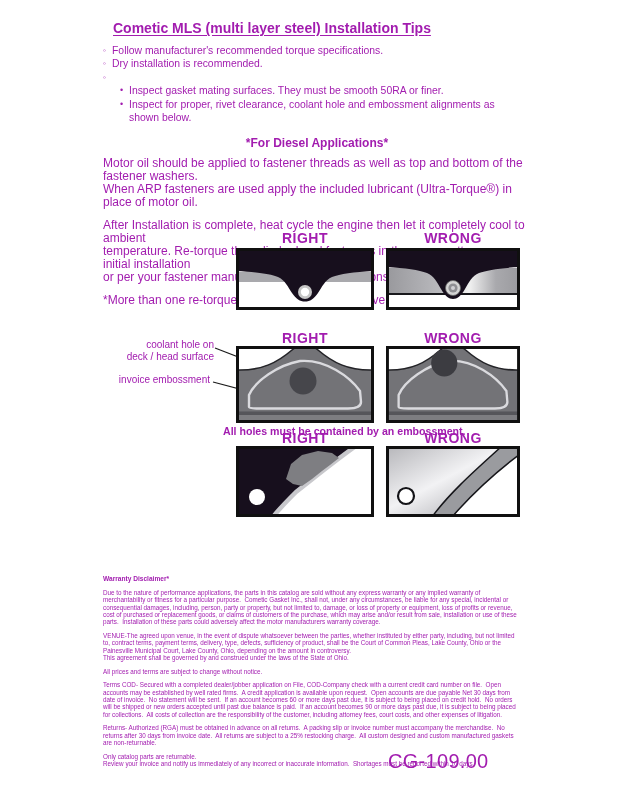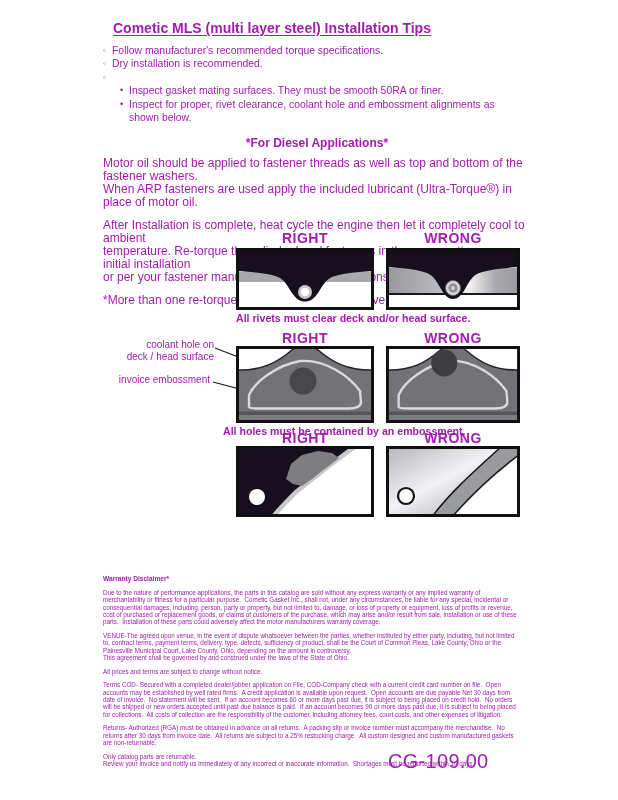--- a/index.html
+++ b/index.html
@@ -93,21 +93,20 @@
     <rect x="0" y="46" width="134" height="16" fill="#ffffff"></rect>
     <line x1="0" y1="46" x2="134" y2="46" stroke="#18181c" stroke-width="2"></line>
     <path d="M0,0 H134 V19 C114,20 101,22 93,25 C86,28 83,34 79,41 C75,48 71,51 67,51
              C63,51 59,48 55,41 C51,34 48,28 41,25 C33,22 20,20 0,19 Z" fill="#170f1d"></path>
     <circle cx="67" cy="40" r="7.5" fill="#d4d4d4" stroke="#666" stroke-width="0.8"></circle>
     <circle cx="67" cy="40" r="4.6" fill="#8f8f93"></circle>
     <circle cx="67" cy="40" r="2" fill="#d0d0d4"></circle>
     <rect x="1.5" y="1.5" width="131" height="59" fill="none" stroke="#101010" stroke-width="3"></rect>
   </svg>
 
-  <div class="cap" style="left:236px;top:312px;width:300px">All rivets must clear deck and/or head surface.</div>
 
   <div class="dlabel" style="left:236px;top:330px;width:138px">RIGHT</div>
   <div class="dlabel" style="left:386px;top:330px;width:134px">WRONG</div>
 
   <div class="callout" style="left:108px;top:339px;width:106px">coolant hole on
 deck / head surface</div>
   <div class="callout" style="left:108px;top:374px;width:102px">invoice embossment</div>
 
   <svg class="callout-lines" width="200" height="80" viewBox="0 0 200 80">
     <line x1="99" y1="18" x2="184" y2="51" stroke="#1a1a1a" stroke-width="1.1"></line>

